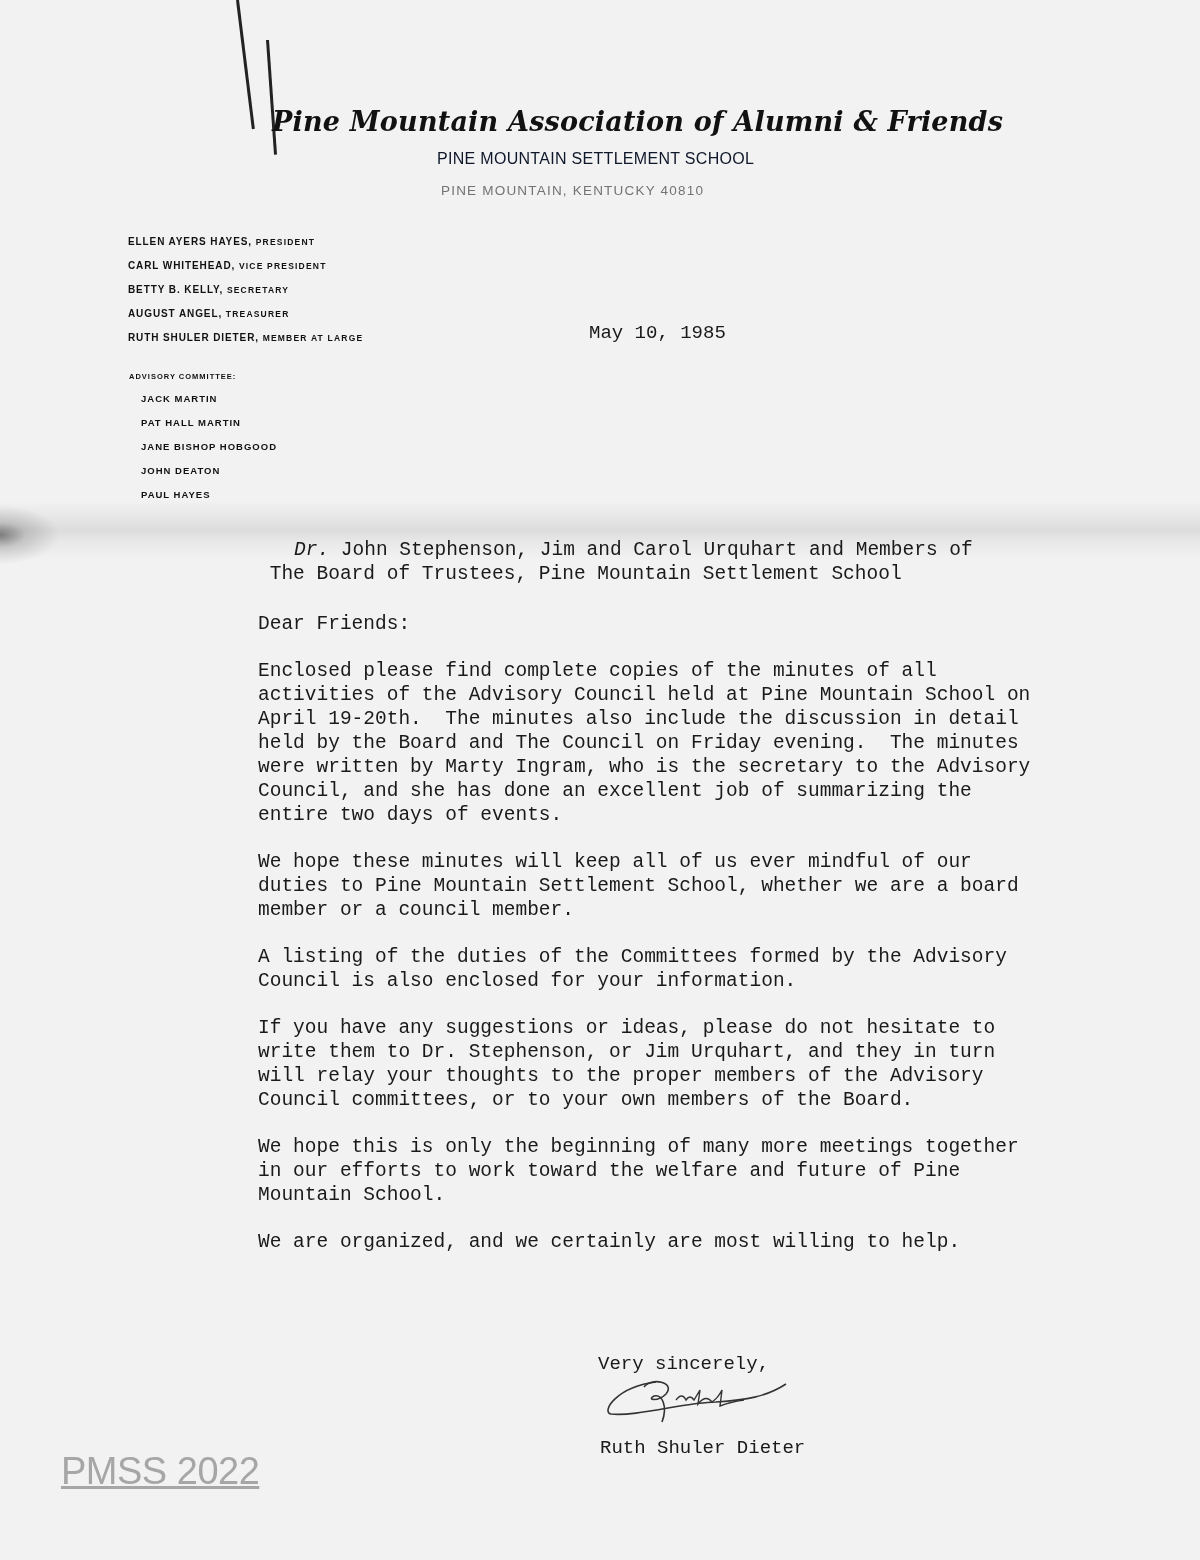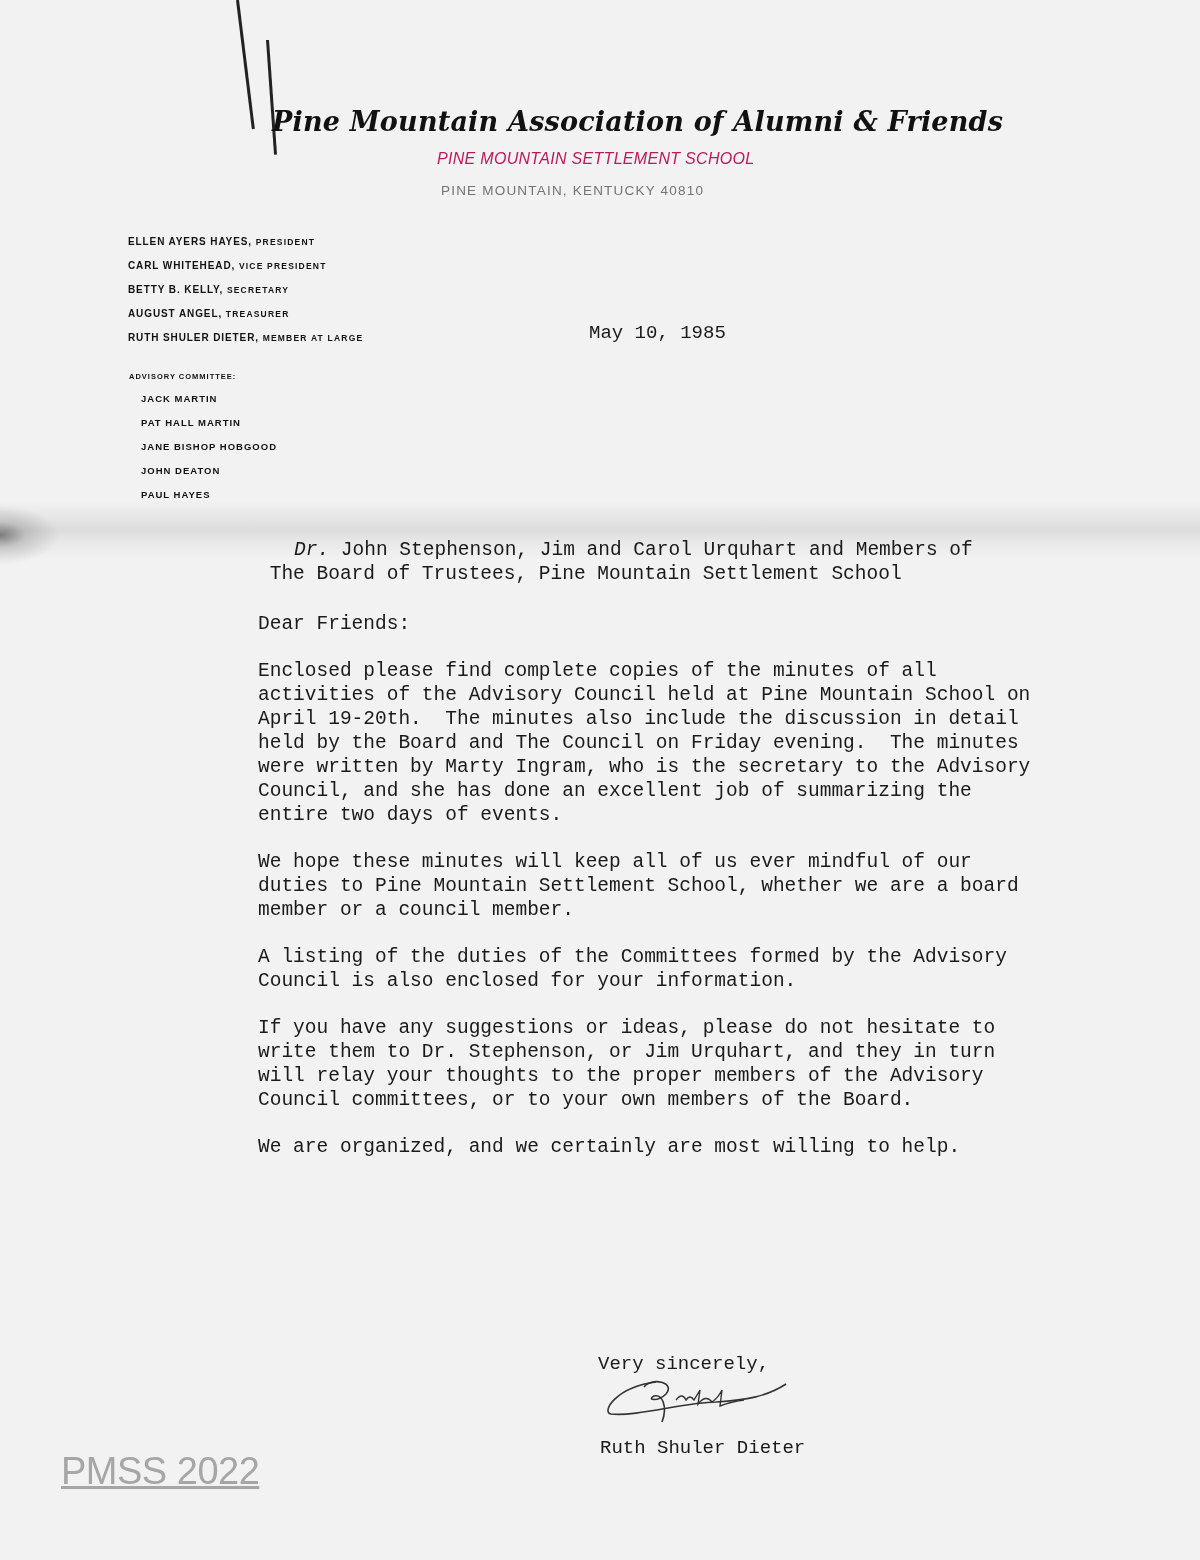--- a/index.html
+++ b/index.html
@@ -21,21 +21,21 @@
   .pen1 { left: 236px; top: 0px; width: 3px; height: 130px; transform: rotate(-7deg); transform-origin: top; }
   .pen2 { left: 266px; top: 40px; width: 3px; height: 115px; transform: rotate(-4deg); transform-origin: top; }
 
   .assoc-title {
     position: absolute; left: 272px; top: 100px;
     font-family: "DejaVu Serif", serif; font-style: italic; font-weight: bold;
     font-size: 27px; letter-spacing: 0.2px; color: #111; margin-top: 6px;
   }
   .school-name {
     position: absolute; left: 437px; top: 150px;
-    font-family: "Liberation Sans", sans-serif; font-size: 16px; letter-spacing: 0.3px; color: #be185d; font-style: italic;
+    font-family: "Liberation Sans", sans-serif; font-size: 16px; letter-spacing: 0.3px; color: #0f172a;
   }
   .school-address {
     position: absolute; left: 441px; top: 183px;
     font-family: "Liberation Sans", sans-serif; font-size: 13.5px; letter-spacing: 1.2px; color: #737373;
   }
   .officers { position: absolute; left: 128px; top: 236px; }
   .officer {
     font-family: "Liberation Sans", sans-serif; font-weight: bold;
     font-size: 10px; letter-spacing: 0.9px; height: 24px; line-height: 12px; color: #111;
   }
@@ -115,20 +115,23 @@
 entire two days of events.</p>
   <p>We hope these minutes will keep all of us ever mindful of our
 duties to Pine Mountain Settlement School, whether we are a board
 member or a council member.</p>
   <p>A listing of the duties of the Committees formed by the Advisory
 Council is also enclosed for your information.</p>
   <p>If you have any suggestions or ideas, please do not hesitate to
 write them to Dr. Stephenson, or Jim Urquhart, and they in turn
 will relay your thoughts to the proper members of the Advisory
 Council committees, or to your own members of the Board.</p>
+  <p>We hope this is only the beginning of many more meetings together
+in our efforts to work toward the welfare and future of Pine
+Mountain School.</p>
   <p>We are organized, and we certainly are most willing to help.</p>
 </div>
 
 <div class="closing">Very sincerely,</div>
 <svg class="signature" viewBox="0 0 200 60">
   <path d="M60 10 C 20 15, 5 40, 15 42 C 40 45, 90 30, 120 30 C 150 28, 170 25, 190 12" fill="none" stroke="#333" stroke-width="1.6"></path>
   <path d="M48 15 C 55 5, 80 10, 70 22 C 62 30, 50 28, 58 24 C 66 22, 72 34, 66 50" fill="none" stroke="#333" stroke-width="1.6"></path>
   <path d="M80 28 q 6 -8 10 0 q 4 -6 8 0 l 6 -10 l -2 14 q 8 -10 14 -2 q 6 -4 10 -12 l -2 16 q 10 -4 24 -6" fill="none" stroke="#333" stroke-width="1.4"></path>
 </svg>
 <div class="signer">Ruth Shuler Dieter</div>

